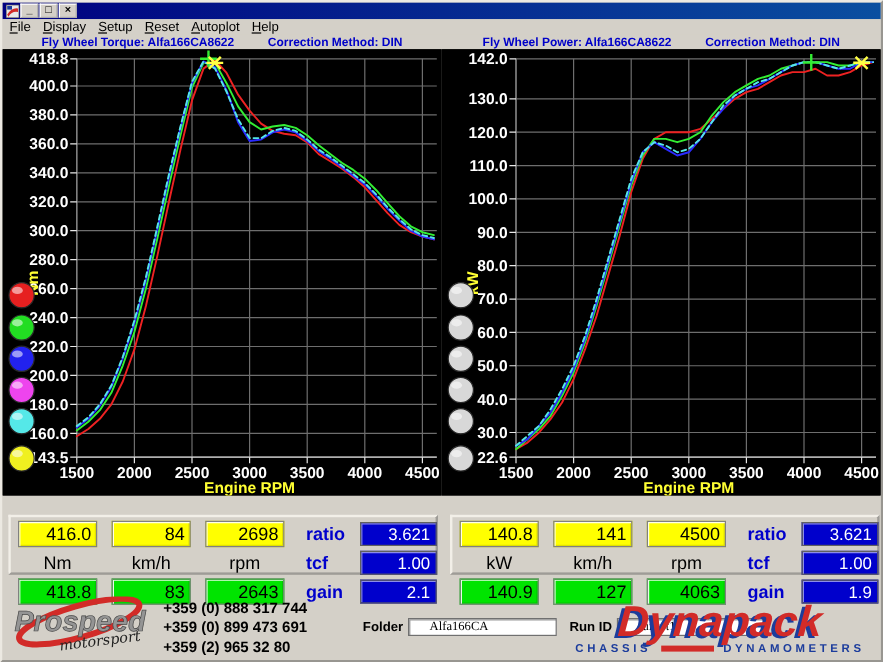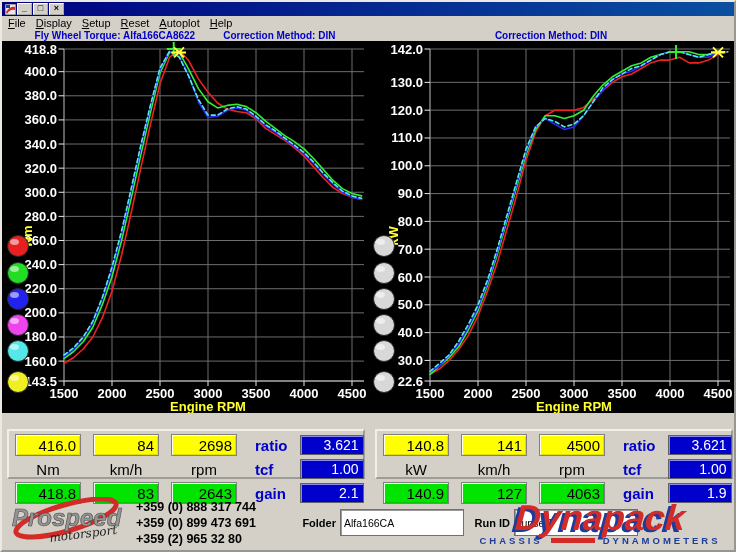--- a/index.html
+++ b/index.html
@@ -48,23 +48,23 @@
   .unit-label { text-align:center; font-size:15px; color:#000; }
   .param-label { color:#0000cc; font-size:15px; font-weight:600; padding-left:6px; }
   
   .footer { height:55px; display:flex; align-items:center; padding:1px 6px; gap:4px;
     background:#d4d0c8; }
   .phones { width:152px; display:flex; flex-direction:column; justify-content:center;
     font-weight:bold; font-size:12.5px; line-height:16px; white-space:nowrap; }
   .fields { width:176px; display:flex; gap:2px; }
   .field-row { display:flex; align-items:center; gap:4px; }
   .field-label { width:44px; text-align:right; font-size:11px; font-weight:bold; }
-  .field-input { width:124px; height:27px; background:#fff; border:1px solid #707070;
-    box-shadow: inset 1px 1px 0 #9a9a9a; font-size:10.5px; padding:0 3px;
-    display:flex; align-items:center; white-space:nowrap; overflow:hidden; }
+  .field-input { width:124px; height:15px; background:#fff; border:1px solid #707070;
+    box-shadow: inset 1px 1px 0 #9a9a9a; font-size:10.5px; padding:0 17px;
+    display:flex; align-items:center; white-space:nowrap; overflow:hidden;font-family:Liberation Serif, serif; }
   .dynapack { flex:1; display:flex; flex-direction:column; align-items:center; padding-top:2px; }
   .dyna-name { font-size:36px; font-weight:bold; font-style:italic; line-height:32px;
     color:#d22b28; text-shadow:-3px 2px 0 #1c3c9c; letter-spacing:0; transform:skewX(-4deg); }
   .dyna-sub { display:flex; align-items:center; gap:8px; margin-top:1px;
     color:#1c3c9c; font-weight:bold; font-size:9.5px; letter-spacing:3px; white-space:nowrap; }
   .dyna-bar { flex:0 0 44px; height:5px; background:#d22b28; }
 </style>
 </head>
 <body>
 
@@ -186,20 +186,21 @@
             <polyline points="62.0,315.3 71.6,308.0 81.2,297.2 90.8,281.5 100.4,257.4 110.0,228.4 119.6,192.3 129.2,150.1 138.8,106.6 148.4,65.6 158.0,28.3 167.6,10.2 177.2,15.0 186.8,34.3 196.4,60.8 206.0,76.5 215.6,75.3 225.2,69.3 234.8,66.9 244.4,69.3 254.0,76.5 263.6,84.9 273.2,91.0 282.8,98.2 292.4,105.4 302.0,112.7 311.6,122.3 321.2,133.2 330.8,142.8 340.4,151.3 350.0,156.1 359.6,158.5" fill="none" stroke="#2a2aff" stroke-width="1.6" stroke-linejoin="round" stroke-linecap="round"></polyline>
             <polyline points="62.0,314.1 71.6,306.8 81.2,296.0 90.8,280.3 100.4,256.2 110.0,226.0 119.6,189.9 129.2,147.6 138.8,104.2 148.4,64.4 158.0,27.1 167.6,10.2 177.2,16.2 186.8,35.5 196.4,58.4 206.0,74.1 215.6,74.1 225.2,68.1 234.8,65.6 244.4,68.1 254.0,75.3 263.6,83.7 273.2,89.8 282.8,97.0 292.4,104.2 302.0,111.5 311.6,121.1 321.2,132.0 330.8,141.6 340.4,150.1 350.0,154.9 359.6,157.3" fill="none" stroke="#55e8e8" stroke-width="1.6" stroke-linejoin="round" stroke-linecap="round" stroke-dasharray="4,3"></polyline>
             <path d="M164.728 8 H178.728 M171.728 1 V15" stroke="#33ee33" stroke-width="2" fill="none"></path>
             <path d="M170.00799999999998 11.37667998547041 H184.00799999999998 M172.00799999999998 6.37667998547041 L182.00799999999998 16.37667998547041 M172.00799999999998 16.37667998547041 L182.00799999999998 6.37667998547041" stroke="#ffff44" stroke-width="2" fill="none"></path>
           </svg>
       </div>
     </div>
     <div class="chart-divider"></div>
     <div class="chart-panel">
       <div class="chart-header">
+        <span>Fly Wheel Power: Alfa166CA8622</span>
         <span>Correction Method: DIN</span>
       </div>
       <div class="chart-area">
         <svg id="chart-svg-1" width="366" height="372">
             <rect x="0" y="0" width="366" height="372" fill="#000"></rect>
             <line x1="62" y1="8" x2="62" y2="340" stroke="#6e6e6e" stroke-width="1"></line>
             <line x1="110" y1="8" x2="110" y2="340" stroke="#6e6e6e" stroke-width="1"></line>
             <line x1="158" y1="8" x2="158" y2="340" stroke="#6e6e6e" stroke-width="1"></line>
             <line x1="206" y1="8" x2="206" y2="340" stroke="#6e6e6e" stroke-width="1"></line>
             <line x1="254" y1="8" x2="254" y2="340" stroke="#6e6e6e" stroke-width="1"></line>

